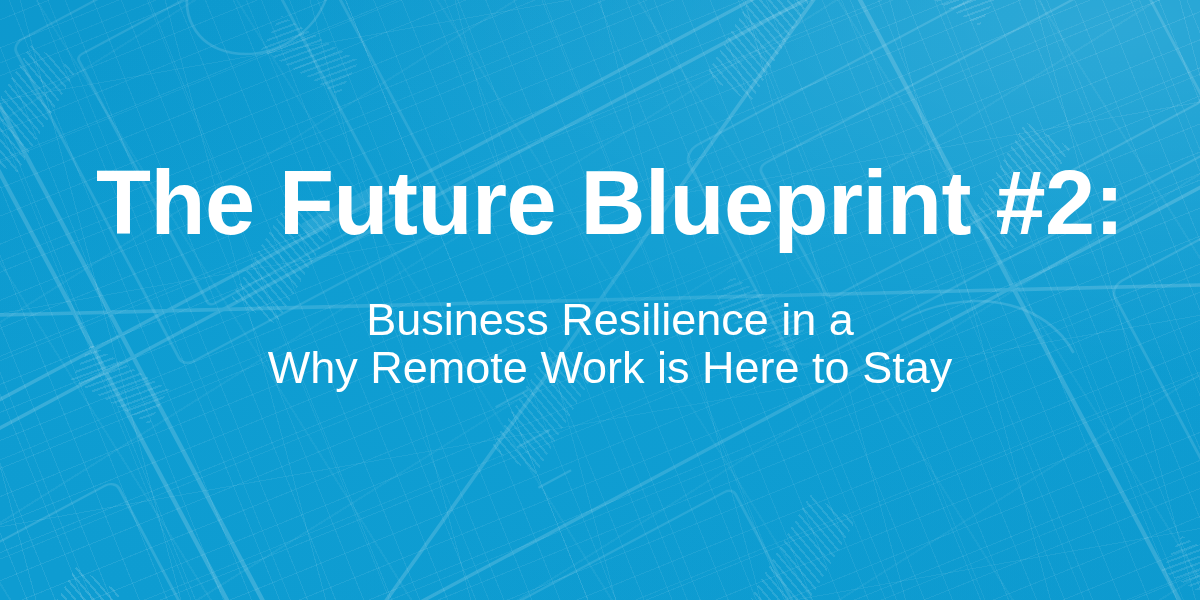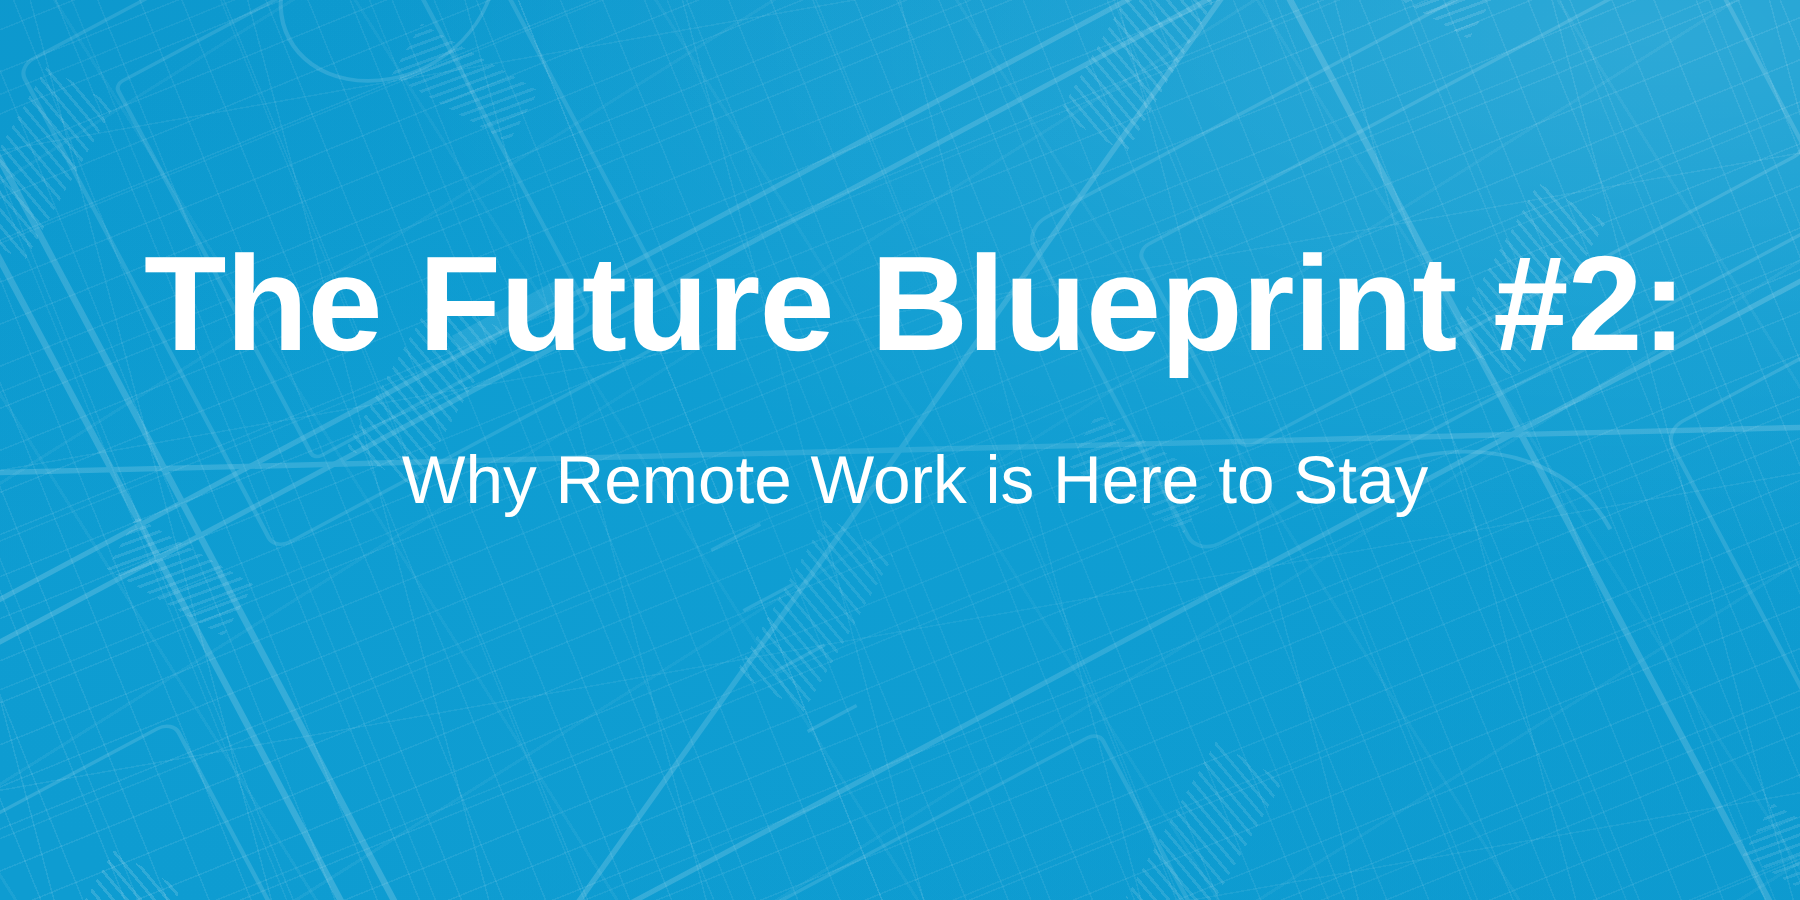--- a/index.html
+++ b/index.html
@@ -210,17 +210,18 @@
   </div>
 
   <div class="bp-tone"></div>
   <div class="bp-fade-core"></div>
   <div class="bp-fade-tr"></div>
 
   <div class="content">
     <h1 class="headline">The Future Blueprint #2:</h1>
 
     <div class="subhead">
+      <span class="line">Business Resilience in a</span>
       <span class="line">Why Remote Work is Here to Stay</span>
     </div>
   </div>
 
 </div>
 
 </body></html>

